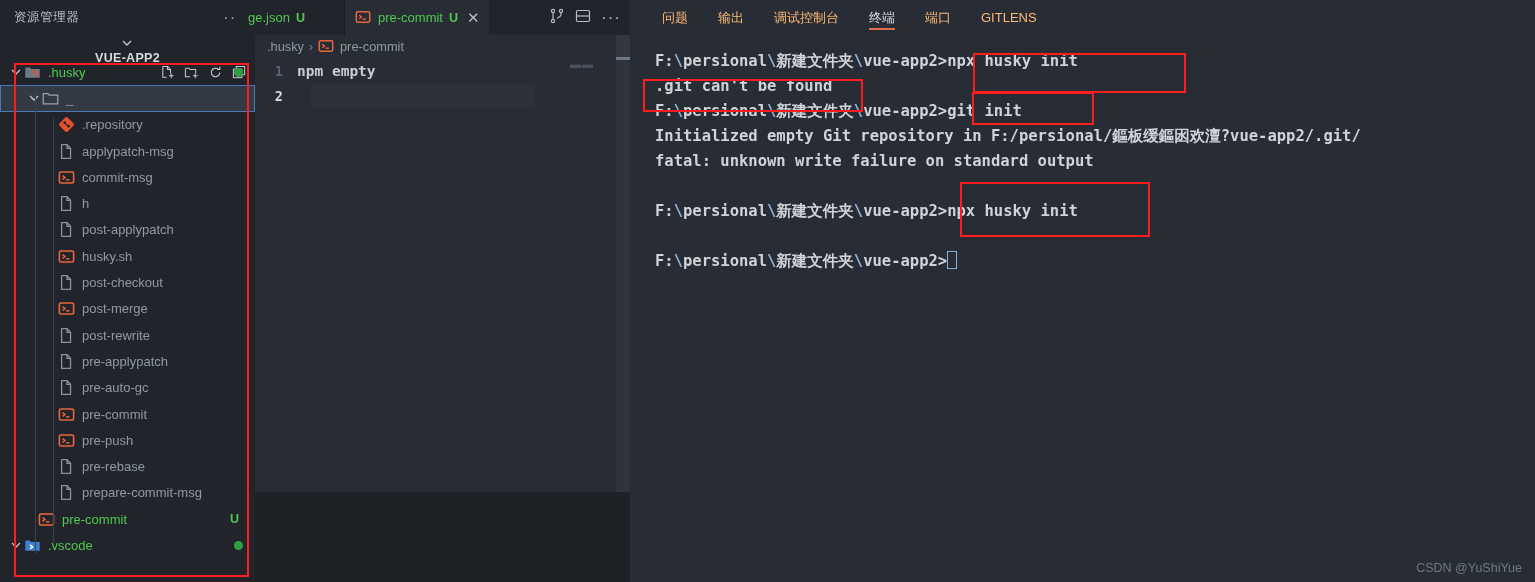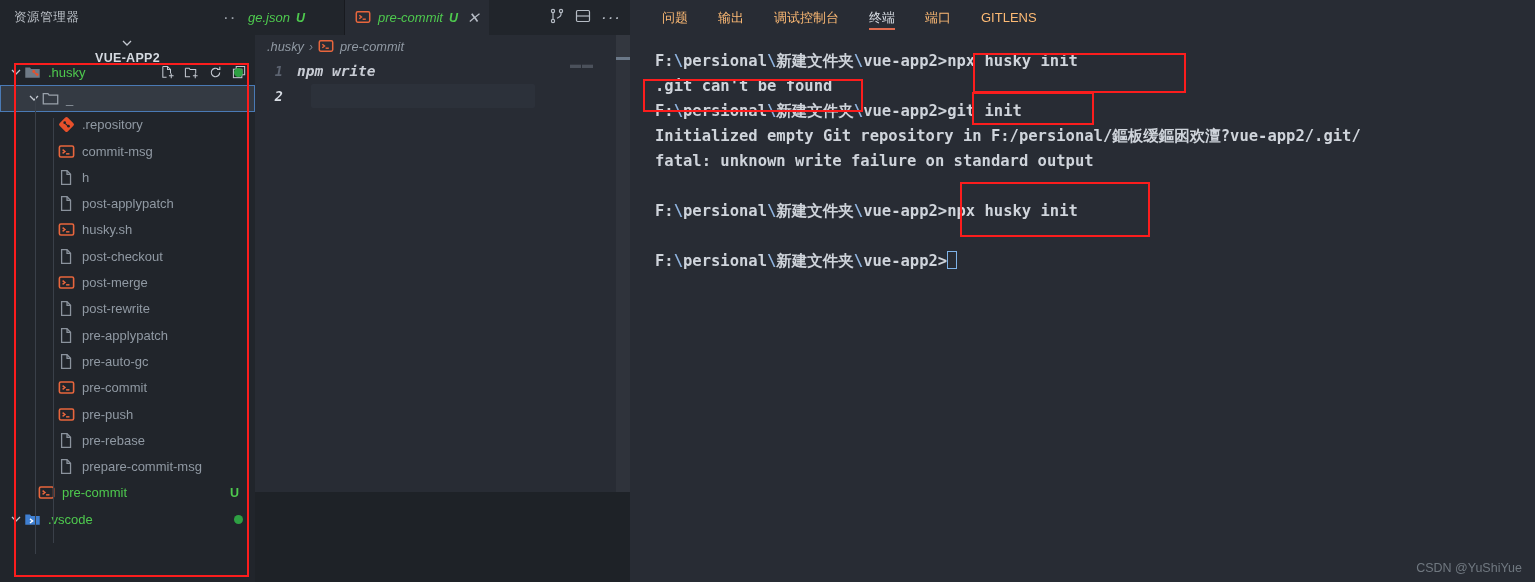--- a/index.html
+++ b/index.html
@@ -62,21 +62,21 @@
     position: absolute; top: 0; bottom: 0; width: 1px;
     background: #3a4049;
   }
 
   
   .red-box { position: absolute; border: 2.5px solid #fc1d1d; pointer-events: none; }
 
   
   #editor {
     flex: 0 0 375px; width: 375px; height: 492px;
-    background: #282c34; position: relative; font-style: italic;
+    background: #282c34; position: relative;
   }
   .tabbar { height: 35px; background: #21252b; display: flex; align-items: stretch; }
   .tab {
     display: flex; align-items: center; gap: 6px;
     padding: 0 9px 0 11px; font-size: 13px; position: relative;
   }
   .tab.inactive { background: #21252b; color: #4ec94e; }
   .tab.active { background: #282c34; color: #4ec94e; }
   .tab.active::before {
     content:''; position:absolute; left:0; top:0; bottom:0; width:1px; background:#181a1f;
@@ -234,20 +234,30 @@
               <circle cx="9.9" cy="9.6" r="1.25" fill="#1e2227"></circle>
               <path d="M6.9 7.2l2.4 2.1" stroke="#1e2227" stroke-width="1.1"></path>
             </svg>
           </span>
           <span class="lbl">.repository</span>
         </div>
         <div class="row">
           <span style="display:inline-block;width:58px"></span>
           <span class="ico">
             <svg xmlns="http://www.w3.org/2000/svg" width="17" height="17" viewBox="0 0 16 16">
+              <path d="M3.4 1.6h5.1l3.3 3.3v9.5H3.4z" fill="none" stroke="#8b939d" stroke-width="1.2"></path>
+              <path d="M8.5 1.6v3.4h3.3" fill="none" stroke="#8b939d" stroke-width="1.2"></path>
+            </svg>
+          </span>
+          <span class="lbl">applypatch-msg</span>
+        </div>
+        <div class="row">
+          <span style="display:inline-block;width:58px"></span>
+          <span class="ico">
+            <svg xmlns="http://www.w3.org/2000/svg" width="17" height="17" viewBox="0 0 16 16">
               <rect x="1.3" y="2.8" width="13.4" height="10.4" rx="1.4" fill="none" stroke="#e8663d" stroke-width="1.5"></rect>
               <path d="M4.3 6.3l2.2 1.7-2.2 1.7" fill="none" stroke="#e8663d" stroke-width="1.4"></path>
               <path d="M7.6 10.2h3.2" stroke="#e8663d" stroke-width="1.4"></path>
             </svg>
           </span>
           <span class="lbl">commit-msg</span>
         </div>
         <div class="row">
           <span style="display:inline-block;width:58px"></span>
           <span class="ico">
@@ -454,21 +464,21 @@
             <path d="M7.6 10.2h3.2" stroke="#e8663d" stroke-width="1.4"></path>
           </svg>
       </span>
       <span>pre-commit</span>
     </div>
 
     <div class="codearea">
       <div class="cur-line-hl" style="top:26px;"></div>
       <div class="codeline">
         <span class="lnum">1</span>
-        <span class="ctext c-kw">npm write</span>
+        <span class="ctext c-kw">npm empty</span>
       </div>
       <div class="codeline">
         <span class="lnum cur">2</span>
         <span class="ctext c-kw"></span>
       </div>
     </div>
 
     <div class="minimap">
       <div class="mini-dots">▬▬</div>
     </div>

